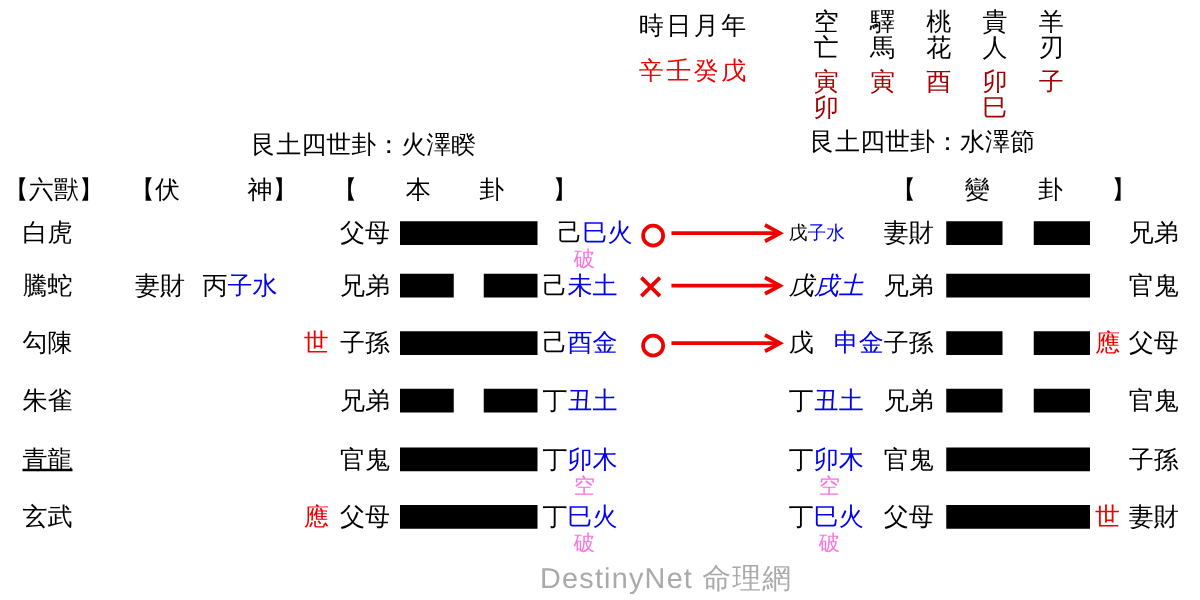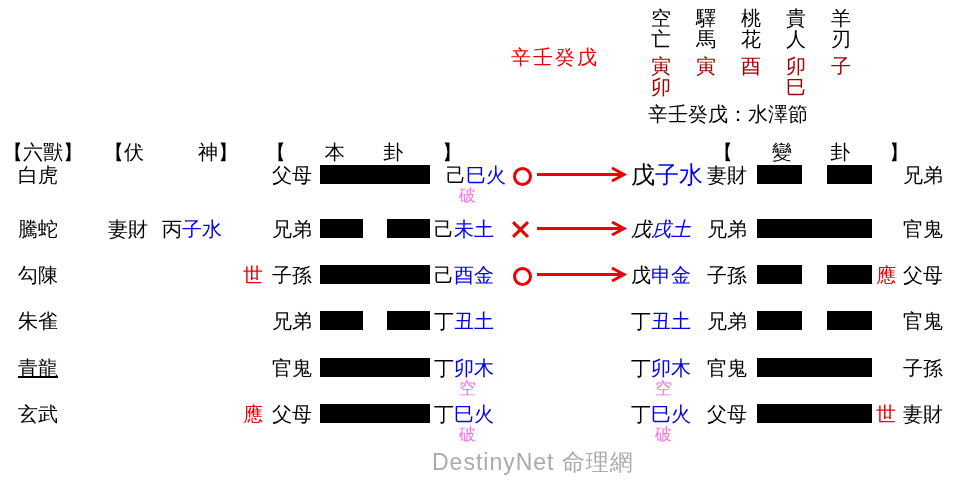--- a/index.html
+++ b/index.html
@@ -18,20 +18,21 @@
   .starcol{position:absolute;top:8px;width:22px;text-align:center;font-size:20px;}
   .starcol div{height:21px;line-height:21px;}
   .wm{font-size:23px;letter-spacing:1px;}
 </style>
 </head>
 <body>
 
 <div id="canvas">
 
 
+  <div class="abs t" style="left:511px;top:10px;letter-spacing:2px">時日月年</div>
   <div class="abs t c-red" style="left: 511px; top: 46px; letter-spacing: 2px; color: rgb(238, 0, 0);">辛壬癸戊</div>
 
   <div id="stars">
       <div class="starcol" style="left: 650px;">
         <div>空</div>
         <div>亡</div>
         <div style="color: rgb(160, 0, 0); margin-top: 6px;">寅</div>
         <div style="color: rgb(160, 0, 0);">卯</div>
       </div>
       <div class="starcol" style="left: 695px;">
@@ -50,55 +51,56 @@
         <div style="color: rgb(160, 0, 0); margin-top: 6px;">卯</div>
         <div style="color: rgb(160, 0, 0);">巳</div>
       </div>
       <div class="starcol" style="left: 830px;">
         <div>羊</div>
         <div>刃</div>
         <div style="color: rgb(160, 0, 0); margin-top: 6px;">子</div>
       </div>
     </div>
 
-  <div class="abs t" style="left:648px;top:103px">辛壬癸戊：水澤節</div>
+  <div class="abs t" style="left:201px;top:105px">艮土四世卦：火澤睽</div>
+  <div class="abs t" style="left:648px;top:103px">艮土四世卦：水澤節</div>
 
   <div class="abs t" style="left:3px;top:141px">【六獸】</div>
   <div class="abs t spread" style="left:104px;top:141px;width:134px">
     <span>【伏</span>
     <span>神】</span>
   </div>
   <div class="abs t spread" style="left:266px;top:141px;width:196px">
     <span>【</span>
     <span>本</span>
     <span>卦</span>
     <span>】</span>
   </div>
   <div class="abs t spread" style="left:713px;top:141px;width:196px">
     <span>【</span>
     <span>變</span>
     <span>卦</span>
     <span>】</span>
   </div>
 
   <div id="rows">
-      <div class="abs" style="left: 0px; top: 164px; width: 960px; height: 46px;">
+      <div class="abs" style="left: 0px; top: 176px; width: 960px; height: 46px;">
         <span class="abs" style="left: 18px; top: 0px; font-size: 20px; line-height: 22px; color: rgb(0, 0, 0);">白虎</span>
         <span class="abs" style="left: 272px; top: 0px; font-size: 20px; line-height: 22px; color: rgb(0, 0, 0);">父母</span>
         <div class="bar" style="left: 320px; top: 1px; width: 110px;">
           <div class="seg" style="width: 100%;"></div>
         </div>
         <span class="abs" style="left: 434px; top: 0px; font-size: 20px; line-height: 22px; margin-left: 12px;"><span>己</span><span style="color: rgb(0, 0, 238);">巳火</span></span>
         <span class="abs" style="left: 459px; top: 22px; font-size: 17px; line-height: 19px; color: rgb(255, 112, 224);">破</span>
         <div class="omark" style="left: 513px; top: 3px; border-color: rgb(238, 0, 0);"></div>
         <span class="abs" style="left: 537px; top: 2px;"><svg width="95" height="17">
       <line x1="0" y1="8.5" x2="85" y2="8.5" stroke="#EE0000" stroke-width="3"></line>
       <polyline points="75,2 87,8.5 75,15" fill="none" stroke="#EE0000" stroke-width="3"></polyline>
           </svg></span>
-        <span class="abs" style="left: 631px; top: 0px; font-size: 24px; line-height: 22px;"><span>戊</span><span style="color: rgb(0, 0, 238);">子水</span></span>
+        <span class="abs" style="left: 631px; top: 0px; font-size: 15px; line-height: 22px;"><span>戊</span><span style="color: rgb(0, 0, 238);">子水</span></span>
         <span class="abs" style="left: 707px; top: 0px; font-size: 20px; line-height: 22px; color: rgb(0, 0, 0);">妻財</span>
         <div class="bar" style="left: 757px; top: 1px; width: 115px;">
           <div class="seg" style="width: 45px;"></div>
           <div class="seg" style="width: 45px;"></div>
         </div>
         <span class="abs" style="left: 903px; top: 0px; font-size: 20px; line-height: 22px; color: rgb(0, 0, 0);">兄弟</span>
       </div>
       <div class="abs" style="left: 0px; top: 218px; width: 960px; height: 46px;">
         <span class="abs" style="left: 18px; top: 0px; font-size: 20px; line-height: 22px; color: rgb(0, 0, 0);">騰蛇</span>
         <span class="abs" style="left: 108px; top: 0px; font-size: 20px; line-height: 22px; color: rgb(0, 0, 0);">妻財</span>
@@ -130,21 +132,21 @@
         <span class="abs" style="left: 272px; top: 0px; font-size: 20px; line-height: 22px; color: rgb(0, 0, 0);">子孫</span>
         <div class="bar" style="left: 320px; top: 1px; width: 110px;">
           <div class="seg" style="width: 100%;"></div>
         </div>
         <span class="abs" style="left: 434px; top: 0px; font-size: 20px; line-height: 22px;"><span>己</span><span style="color: rgb(0, 0, 238);">酉金</span></span>
         <div class="omark" style="left: 513px; top: 3px; border-color: rgb(238, 0, 0);"></div>
         <span class="abs" style="left: 537px; top: 2px;"><svg width="95" height="17">
       <line x1="0" y1="8.5" x2="85" y2="8.5" stroke="#EE0000" stroke-width="3"></line>
       <polyline points="75,2 87,8.5 75,15" fill="none" stroke="#EE0000" stroke-width="3"></polyline>
           </svg></span>
-        <span class="abs" style="left: 631px; top: 0px; font-size: 20px; line-height: 22px;"><span>戊</span><span style="color: rgb(0, 0, 238);">申金</span></span>
+        <span class="abs" style="left: 631px; top: 0px; font-size: 20px; line-height: 22px;"><span>戊</span><span style="color: rgb(0, 0, 238); margin-left: 16px;">申金</span></span>
         <span class="abs" style="left: 707px; top: 0px; font-size: 20px; line-height: 22px; color: rgb(0, 0, 0);">子孫</span>
         <div class="bar" style="left: 757px; top: 1px; width: 115px;">
           <div class="seg" style="width: 45px;"></div>
           <div class="seg" style="width: 45px;"></div>
         </div>
         <span class="abs" style="left: 876px; top: 0px; font-size: 20px; line-height: 22px; color: rgb(238, 0, 0);">應</span>
         <span class="abs" style="left: 903px; top: 0px; font-size: 20px; line-height: 22px; color: rgb(0, 0, 0);">父母</span>
       </div>
       <div class="abs" style="left: 0px; top: 310px; width: 960px; height: 46px;">
         <span class="abs" style="left: 18px; top: 0px; font-size: 20px; line-height: 22px; color: rgb(0, 0, 0);">朱雀</span>

